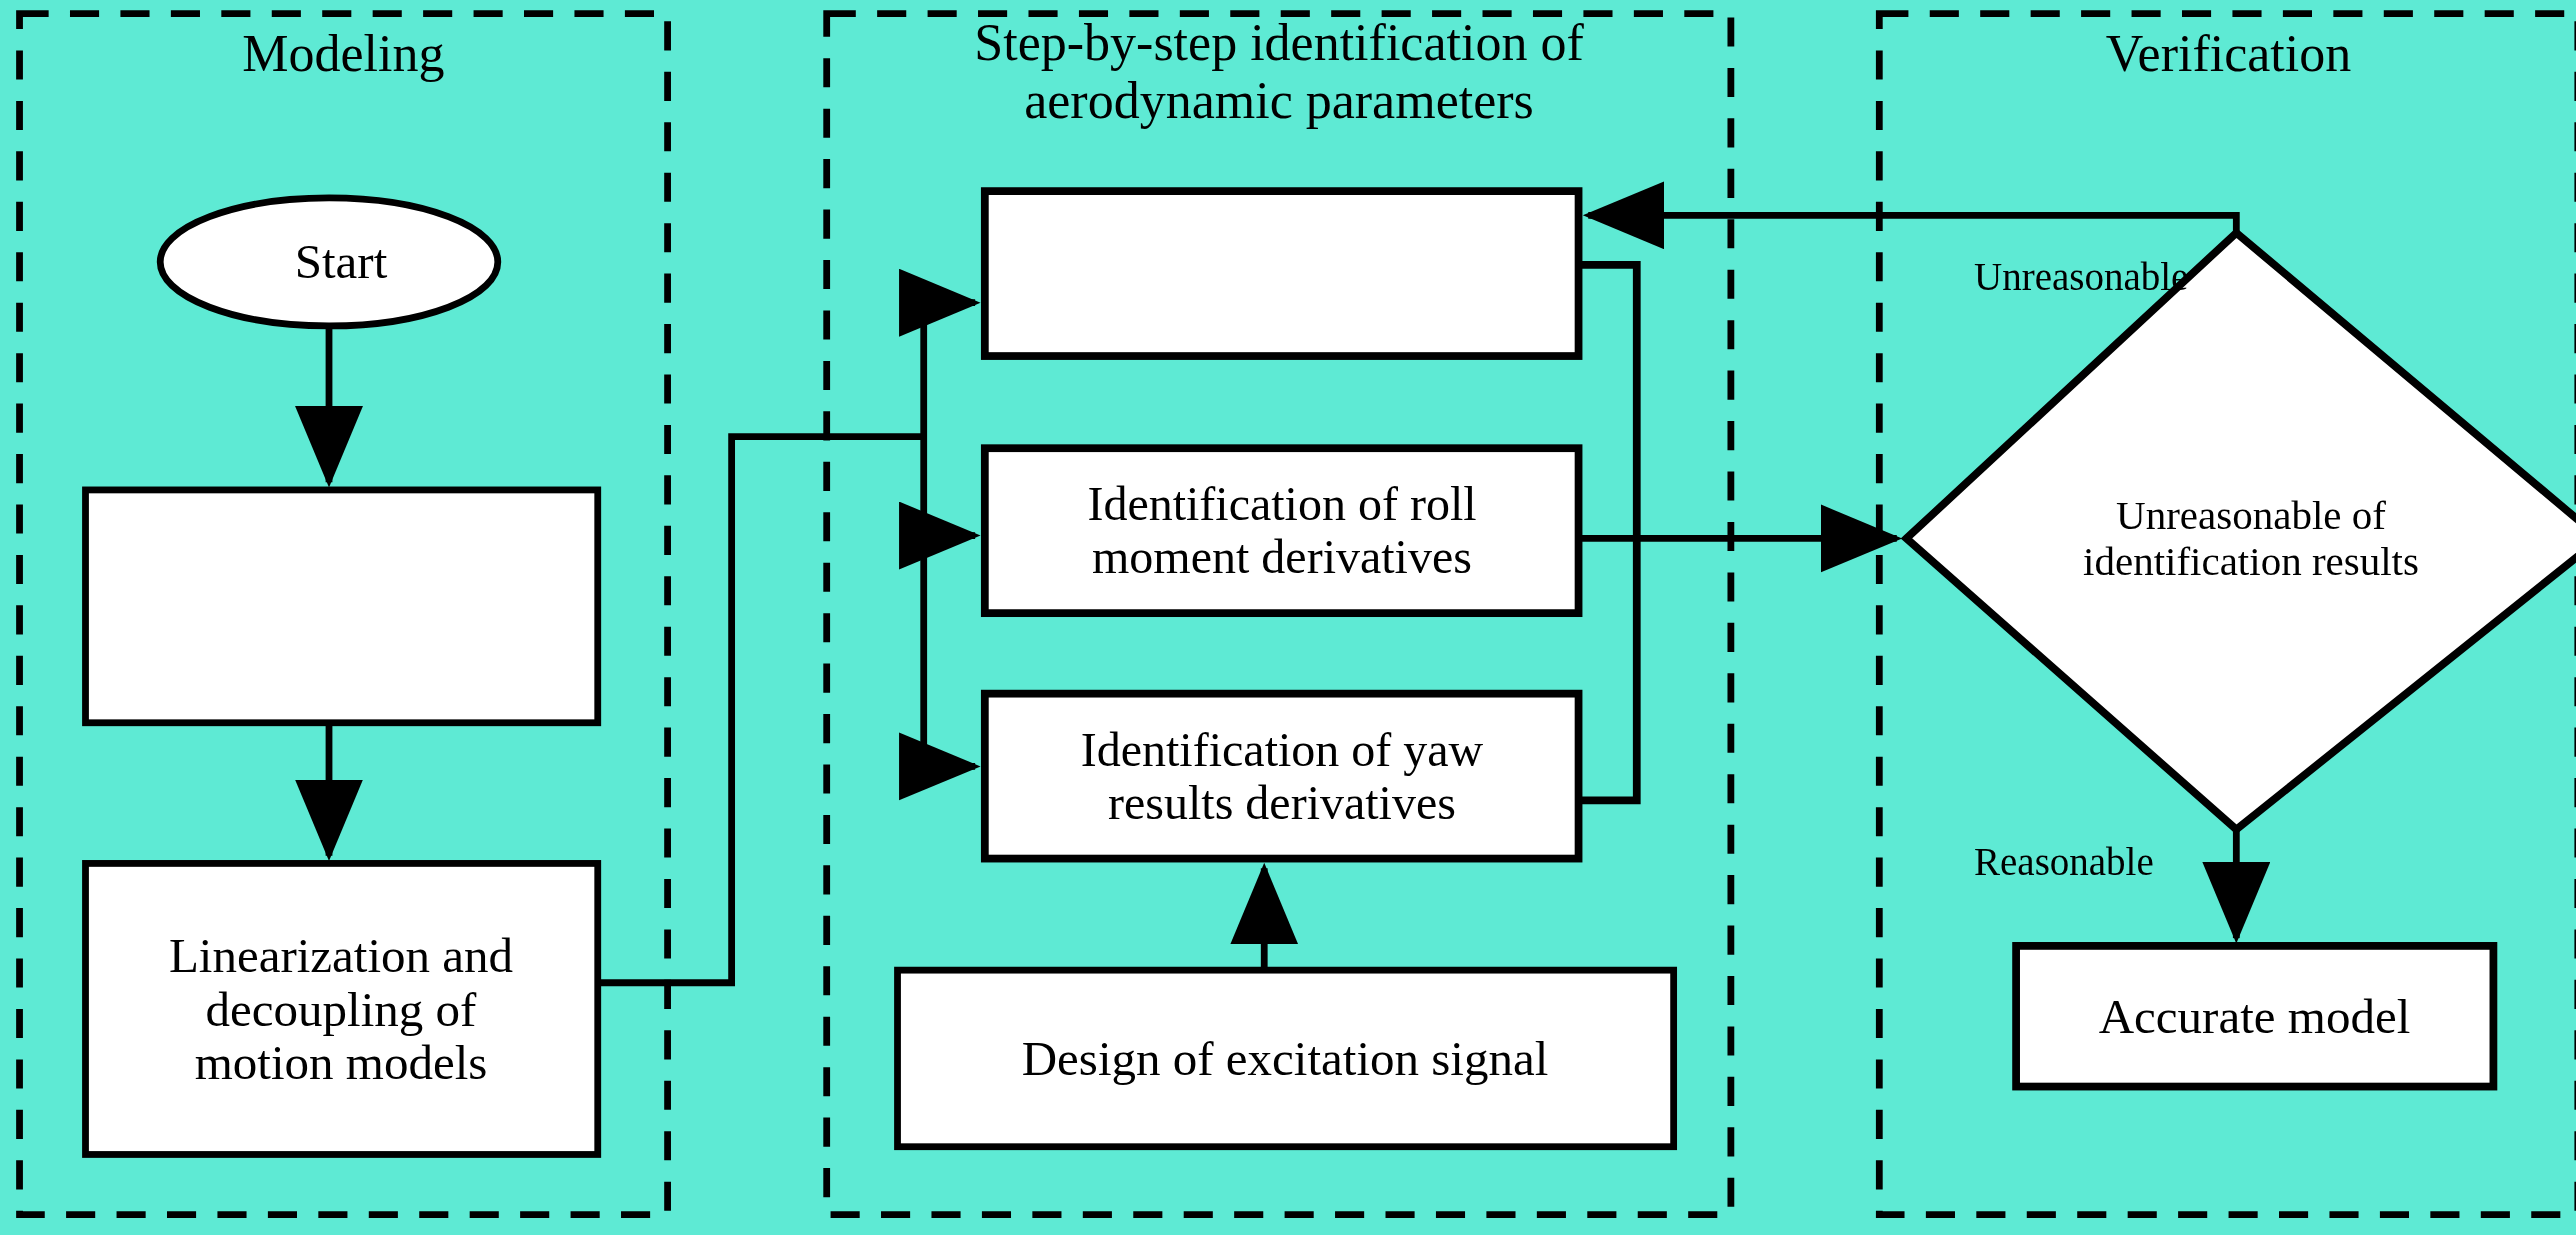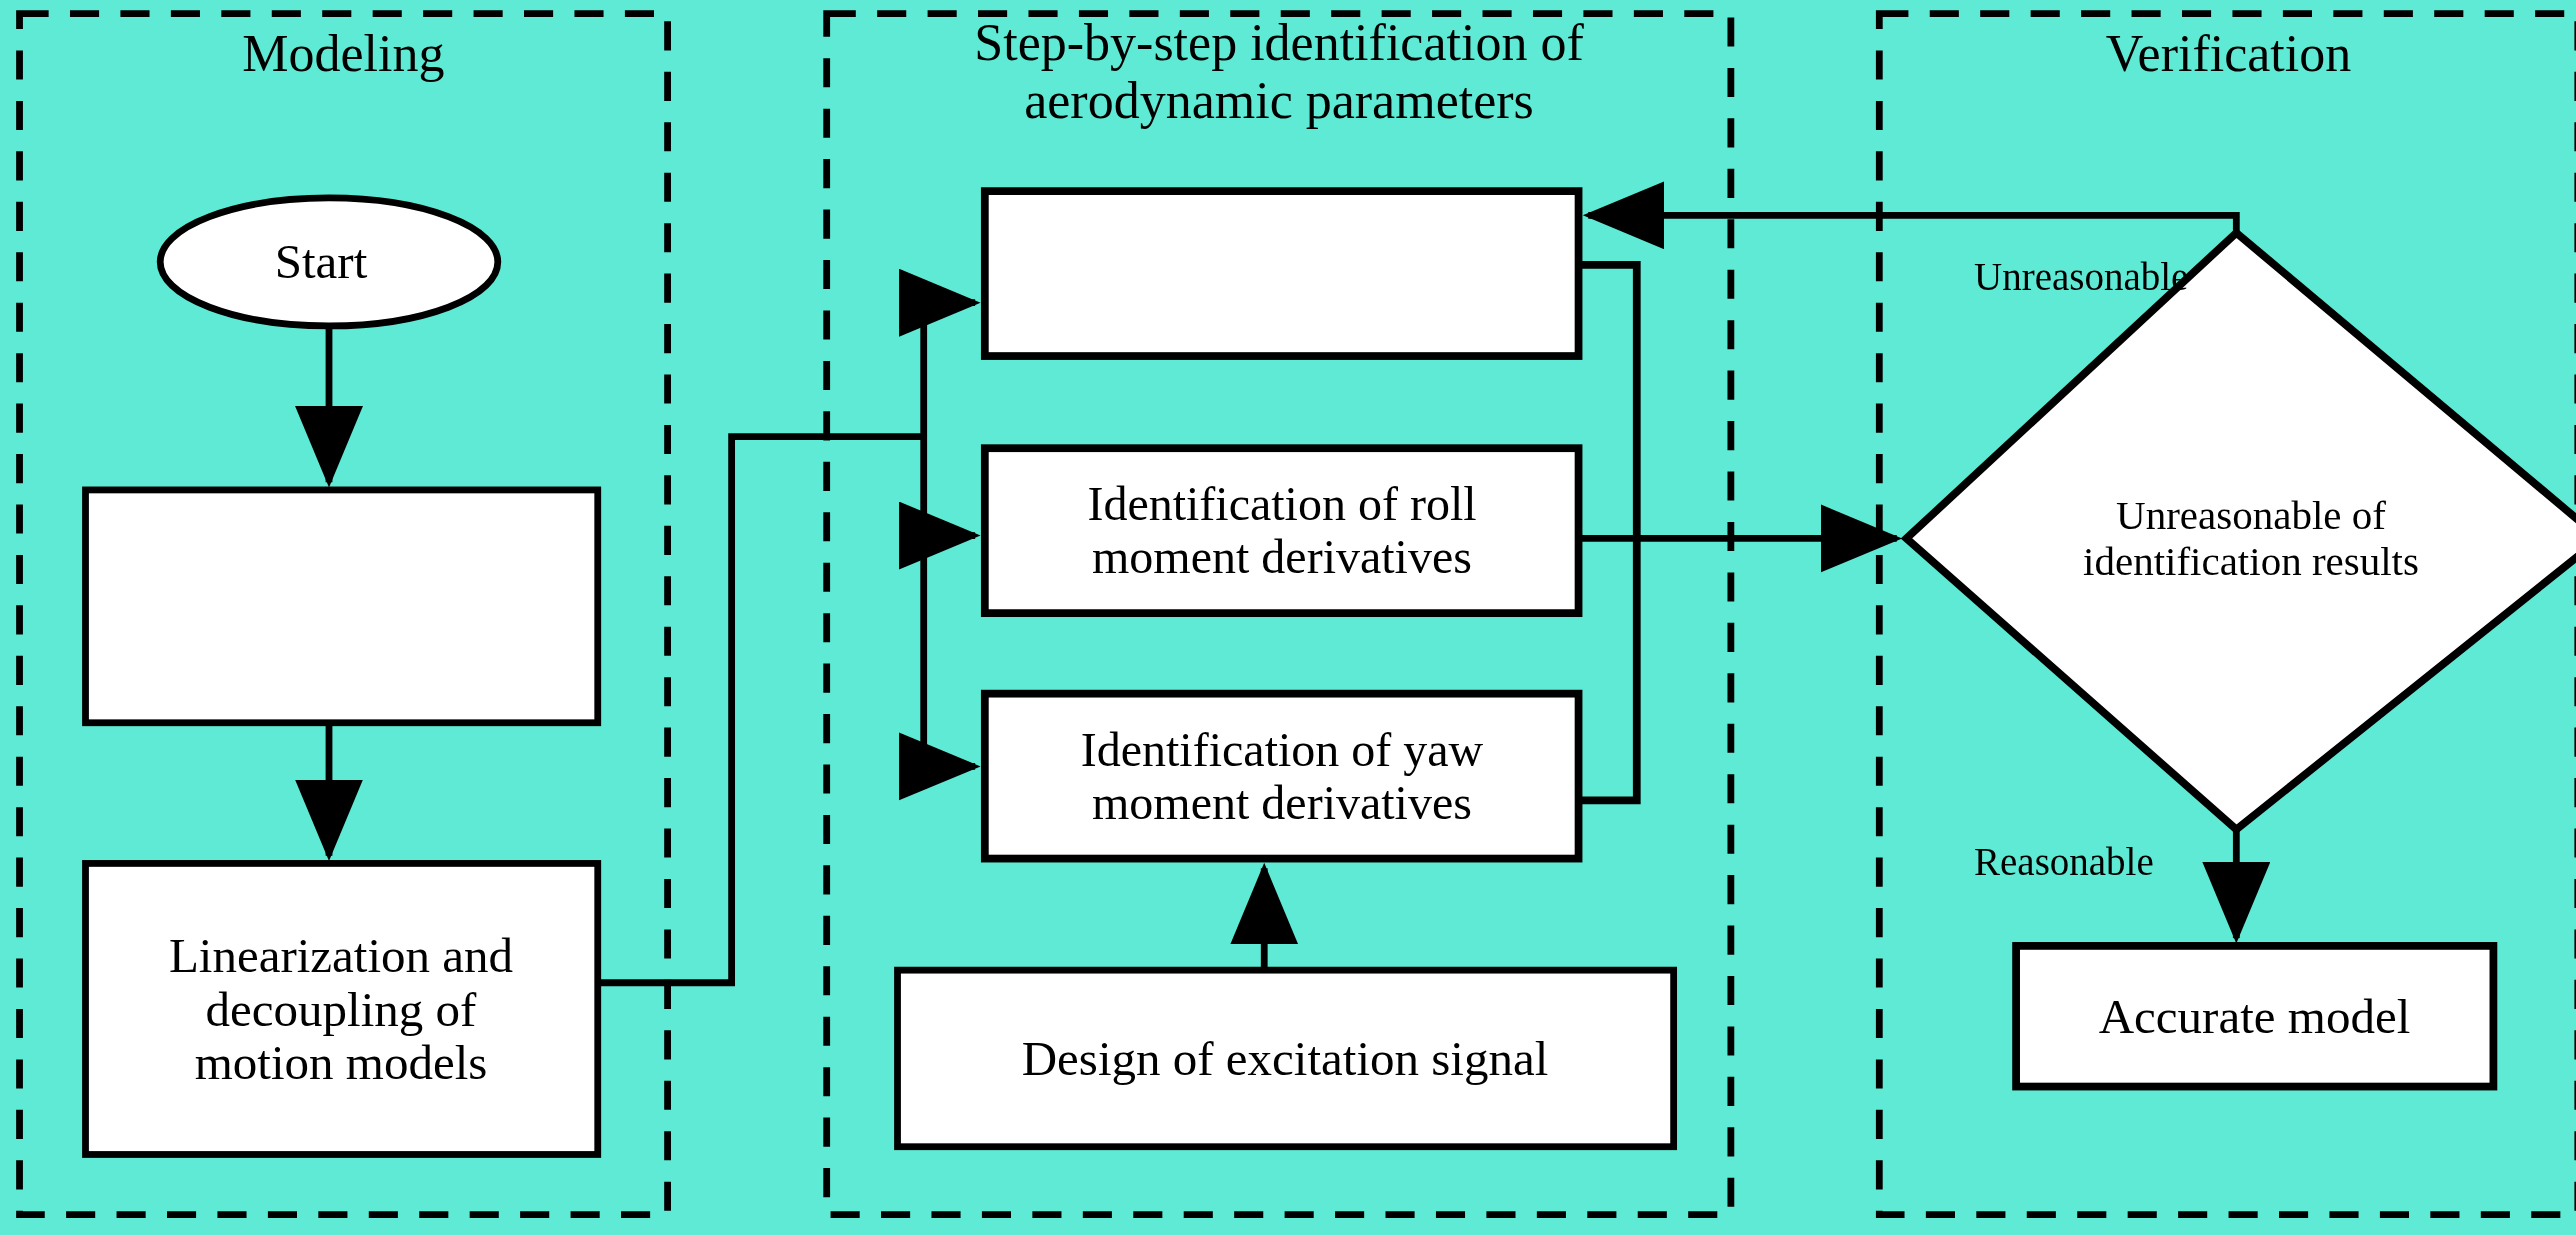--- a/index.html
+++ b/index.html
@@ -77,33 +77,33 @@
     <path d="M2305,855 L2305,967" fill="none" stroke="#000" stroke-width="7" marker-end="url(#ah)"></path>
   </svg>
 
   <div class="panel-title" style="left:19.4px; top:25px; width:648px;">Modeling</div>
 
   <div class="panel-title" style="left:827px; top:13.6px; width:904px;">Step-by-step identification of
 aerodynamic parameters</div>
 
   <div class="panel-title" style="left:1879px; top:25px; width:699px;">Verification</div>
 
-  <div class="nodelabel" style="left:152px; top:198px; width:338px; height:128px; font-size:49px;font-family:Liberation Serif, serif;">Start</div>
+  <div class="nodelabel" style="left:172px; top:198px; width:338px; height:128px; font-size:49px;font-family:Liberation Serif, serif;">Start</div>
 
 
   <div class="nodelabel" style="left:85px; top:864px; width:512px; height:291px; font-size:49px;">Linearization and
 decoupling of
 motion models</div>
 
 
   <div class="nodelabel" style="left:985px; top:448px; width:594px; height:165px; font-size:48px;">Identification of roll
 moment derivatives</div>
 
   <div class="nodelabel" style="left:985px; top:694px; width:594px; height:165px; font-size:48px;">Identification of yaw
-moment derivatives</div>
+results derivatives</div>
 
   <div class="nodelabel" style="left:897px; top:970px; width:776px; height:177px; font-size:49px;">Design of excitation signal</div>
 
   <div class="nodelabel" style="left:1989px; top:456px; width:524px; height:165px; font-size:41px;">Unreasonable of
 identification results</div>
 
   <div class="nodelabel" style="left:2016px; top:946px; width:477px; height:141px; font-size:49px;text-align:right;">Accurate model</div>
 
   <div class="edge-tag" style="left:1974px; top:254px;">Unreasonable</div>
 

